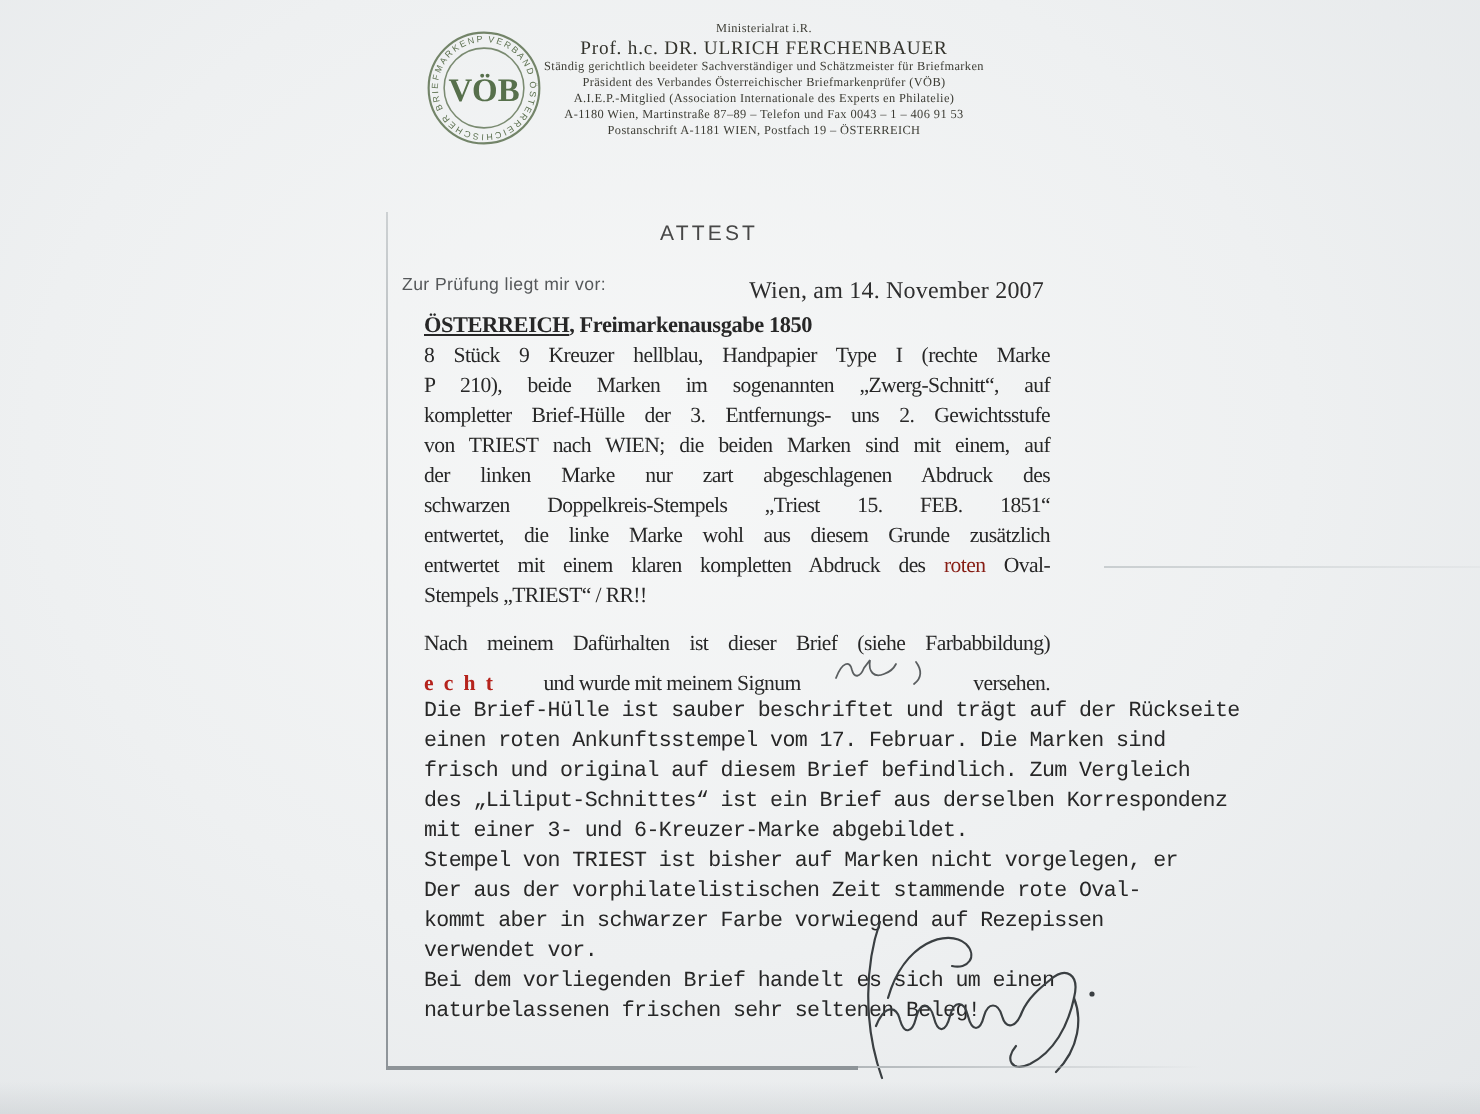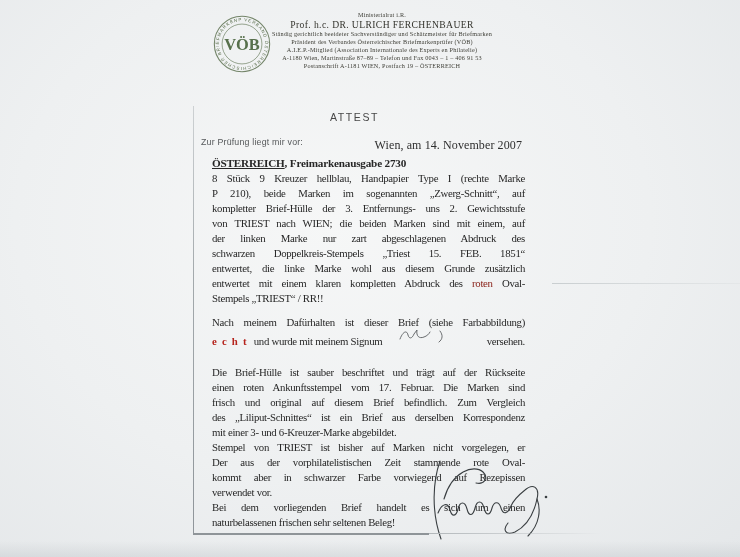--- a/index.html
+++ b/index.html
@@ -22,27 +22,27 @@
   .attest{position:absolute;left:330px;top:111px;font-family:Liberation Sans, sans-serif;
     font-size:10.5px;letter-spacing:1.6px;color:#474747;}
   .intro{position:absolute;left:201px;top:137px;font-family:"Liberation Sans",sans-serif;
     font-size:8.8px;color:#55585a;letter-spacing:.2px;}
 
   
   .bodytxt{position:absolute;left:212px;top:156px;width:313px;color:#272727;
     font-size:10.8px;line-height:15px;letter-spacing:-0.3px;}
   .para{margin:0;}
   .p2{margin-top:9px;}
-  .p3{margin-top:20px;}
+  .p3{margin-top:4px;font-family:Liberation Mono, monospace;}
   .bl{height:15px;white-space:nowrap;}
   .jl{text-align:justify;text-align-last:justify;-moz-text-align-last:justify;}
   .hl{font-weight:bold;font-size:11.2px;letter-spacing:-0.2px;}
   .u{text-decoration:underline;}
   .roten{font-weight:normal;color:#871d14;}
-  .echt{font-weight:bold;color:#b5231c;letter-spacing:1.2px;margin-right:6px;}
+  .echt{font-weight:bold;color:#b5231c;letter-spacing:1.2px;margin-right:24px;}
   .sigline{display:flex;align-items:baseline;}
   .sigspace{flex:1;position:relative;height:15px;}
   .sigspace svg{position:absolute;left:14px;top:-4px;}
 
   
   .mainsig{position:absolute;left:424px;top:451px;width:160px;height:96px;}
   .mainsig path{fill:none;stroke:#3a3f42;stroke-width:1.1;stroke-linecap:round;}
   .smallsig path{fill:none;stroke:#5a5e60;stroke-width:.9;stroke-linecap:round;}
 
   
@@ -84,21 +84,21 @@
     <div class="lh-s">Postanschrift A-1181 WIEN, Postfach 19 – ÖSTERREICH</div>
   </div>
 
   <div class="dateline">Wien, am  14. November 2007</div>
   <div class="attest">ATTEST</div>
   <div class="intro">Zur Prüfung liegt mir vor:</div>
 
   <div class="bodytxt">
 
     <div class="para">
-      <div class="bl hl"><span class="u">ÖSTERREICH</span><span>, Freimarkenausgabe 2730</span></div>
+      <div class="bl hl"><span class="u">ÖSTERREICH</span><span>, Freimarkenausgabe 1850</span></div>
       <div class="bl jl">8 Stück 9  Kreuzer hellblau, Handpapier Type I (rechte Marke</div>
       <div class="bl jl">P 210), beide Marken im sogenannten „Zwerg-Schnitt“, auf</div>
       <div class="bl jl">kompletter Brief-Hülle der 3. Entfernungs- uns 2. Gewichtsstufe</div>
       <div class="bl jl">von TRIEST nach WIEN; die beiden Marken sind mit einem, auf</div>
       <div class="bl jl">der linken Marke nur zart abgeschlagenen Abdruck des</div>
       <div class="bl jl">schwarzen Doppelkreis-Stempels „Triest 15. FEB. 1851“</div>
       <div class="bl jl">entwertet, die linke Marke wohl aus diesem Grunde zusätzlich</div>
       <div class="bl jl"><span>entwertet mit einem klaren kompletten Abdruck des </span><span class="roten">roten</span><span> Oval-</span></div>
       <div class="bl">Stempels „TRIEST“ / RR!!</div>
     </div>

